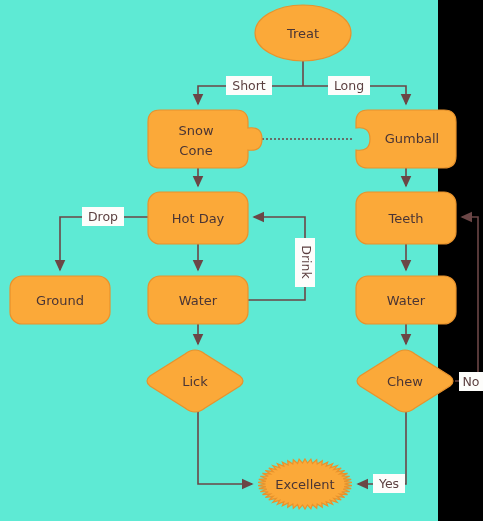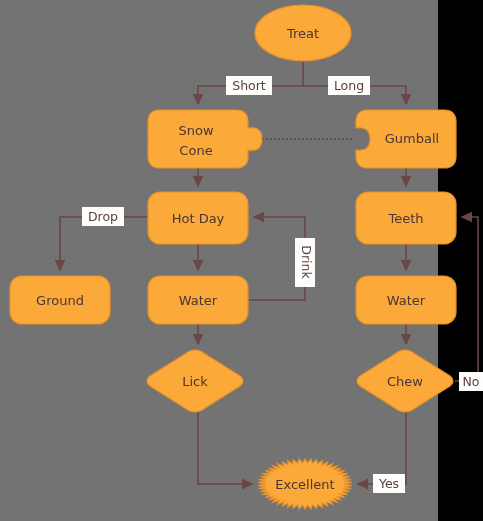--- a/index.html
+++ b/index.html
@@ -10,21 +10,21 @@
   body {
     width: 483px;
     height: 521px;
     overflow: hidden;
     font-family: "DejaVu Sans", sans-serif;
   }
   #diagram-root {
     position: relative;
     width: 438px;
     height: 521px;
-    background: #737373;
+    background: #5eead4;
   }
   svg#flowchart {
     display: block;
     width: 483px;
     height: 521px;
   }
   .node-label {
     font-family: "DejaVu Sans", sans-serif;
     font-size: 13px;
     fill: #4a3535;

